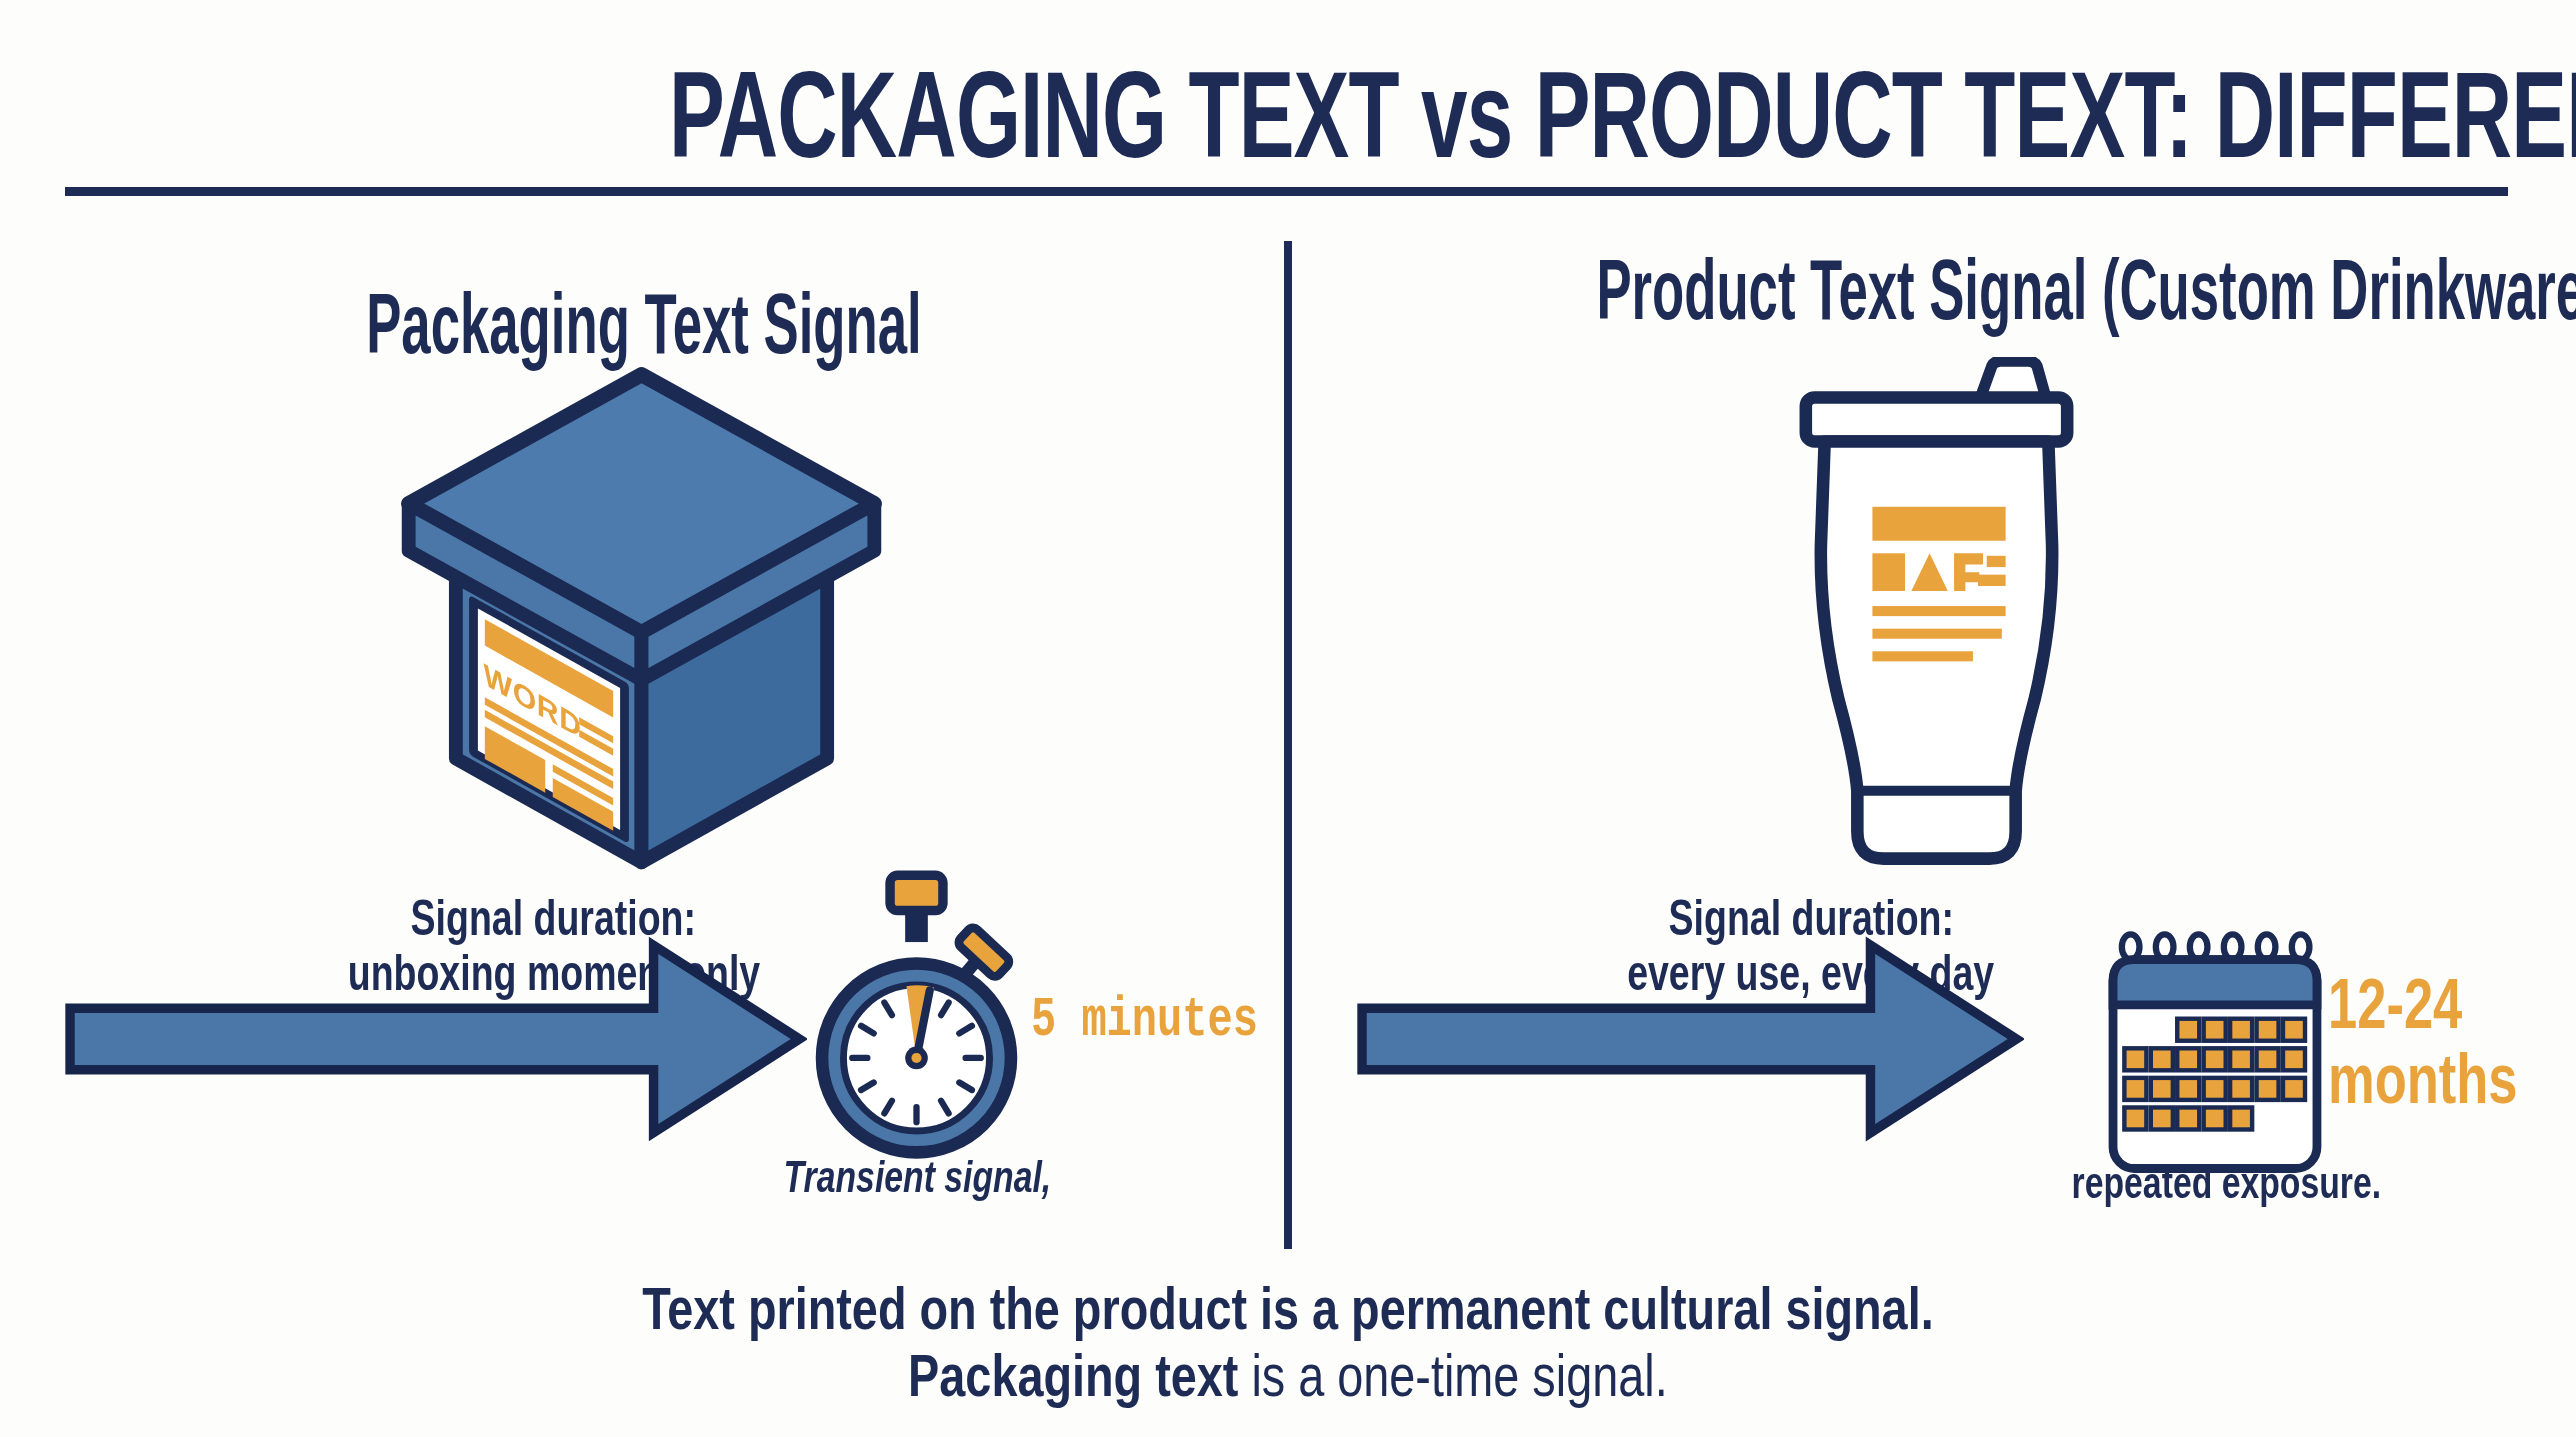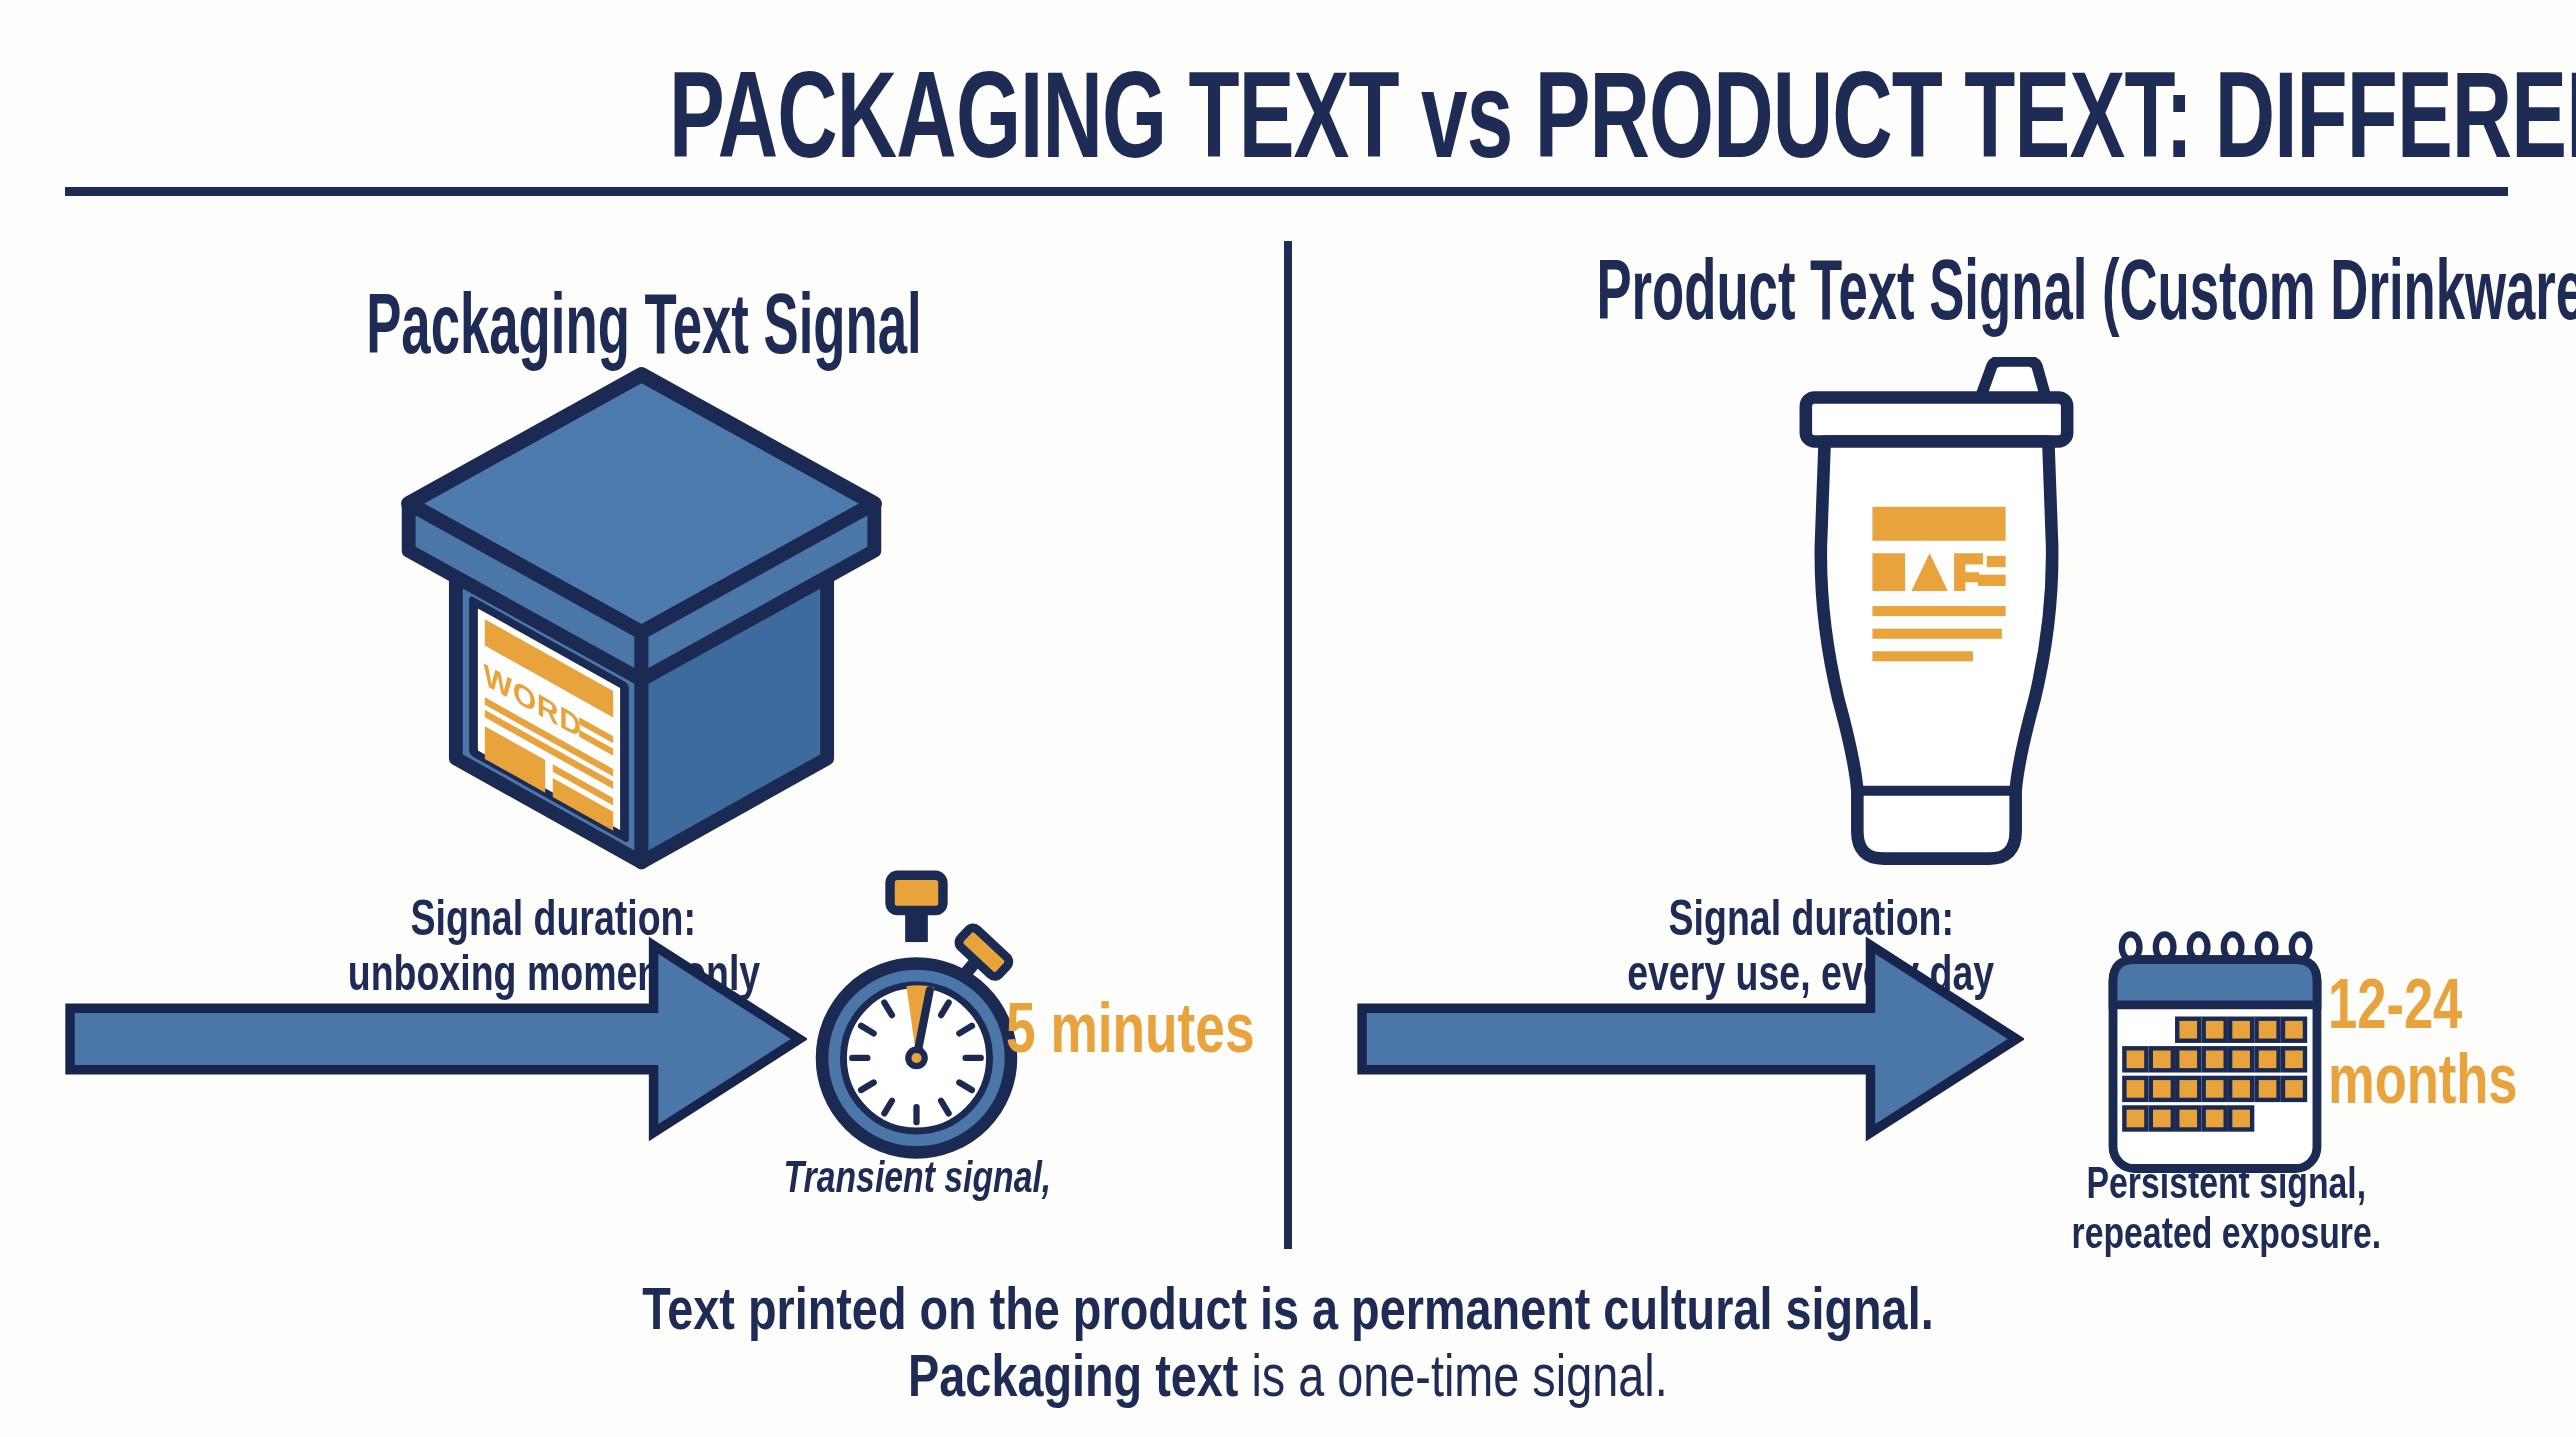--- a/index.html
+++ b/index.html
@@ -33,21 +33,21 @@
 
   .duration{font-size:50px;font-weight:700;line-height:1.1;}
   .dur-left{left:176px;width:755px;top:891px;}
   .dur-right{left:1465px;width:692px;top:891px;}
 
   .caption{font-size:45px;font-weight:700;line-height:1.12;}
   .cap-left{left:641px;width:553px;top:1152px;font-style:italic;}
   .cap-right{left:1943px;width:566px;top:1158px;}
 
   .value-orange{color:#e8a33c;font-weight:700;}
-  .val-left{left:1006px;top:992px;font-size:71px;line-height:1;}
+  .val-left{left:1031px;top:992px;font-size:56px;line-height:1;font-family:Liberation Mono, monospace;}
   .val-right{left:2328px;top:967px;font-size:70px;line-height:1.07;}
 
   .footer-line{left:0;right:0;font-size:60px;}
   .f1{top:1274px;}
   .f2{top:1341px;}
   .fw-reg{font-weight:400;}
 
   svg{display:block;}
   .icon-box{left:396px;top:362px;}
   .icon-tumbler{left:1792px;top:357px;}
@@ -212,21 +212,20 @@
 
   <div class="abs val-right">
     <div><span class="cond ol sx75 value-orange">12-24</span></div>
     <div><span class="cond ol sx75 value-orange">months</span></div>
   </div>
 
   <div class="abs ctr cap-left">
     <div><span class="cond sx75 caption">Transient signal,</span></div>
   </div>
   <div class="abs ctr cap-right">
-    <div><span class="cond sx75 caption">Persistent signal,</span></div>
     <div><span class="cond sx75 caption">repeated exposure.</span></div>
   </div>
 
   <div class="abs ctr footer-line f1">
     <span class="cond sx78 bold">Text printed on the product is a permanent cultural signal.</span>
   </div>
   <div class="abs ctr footer-line f2">
     <span class="cond sx78"><span class="bold">Packaging text</span><span class="fw-reg"> is a one-time signal.</span></span>
   </div>
 

